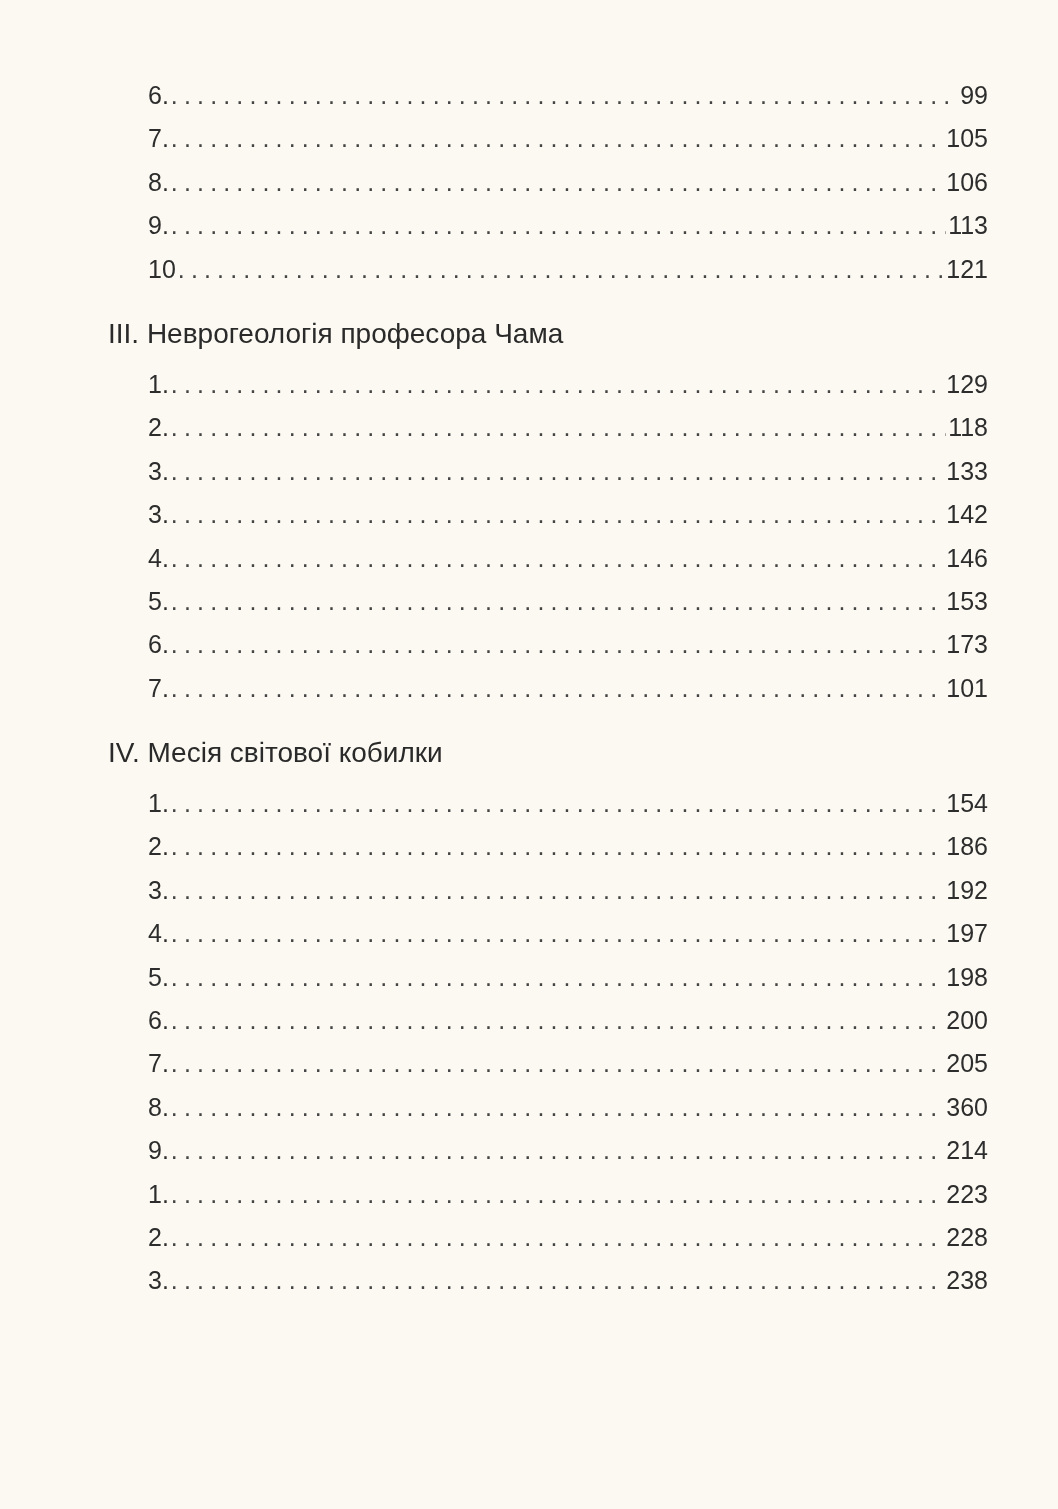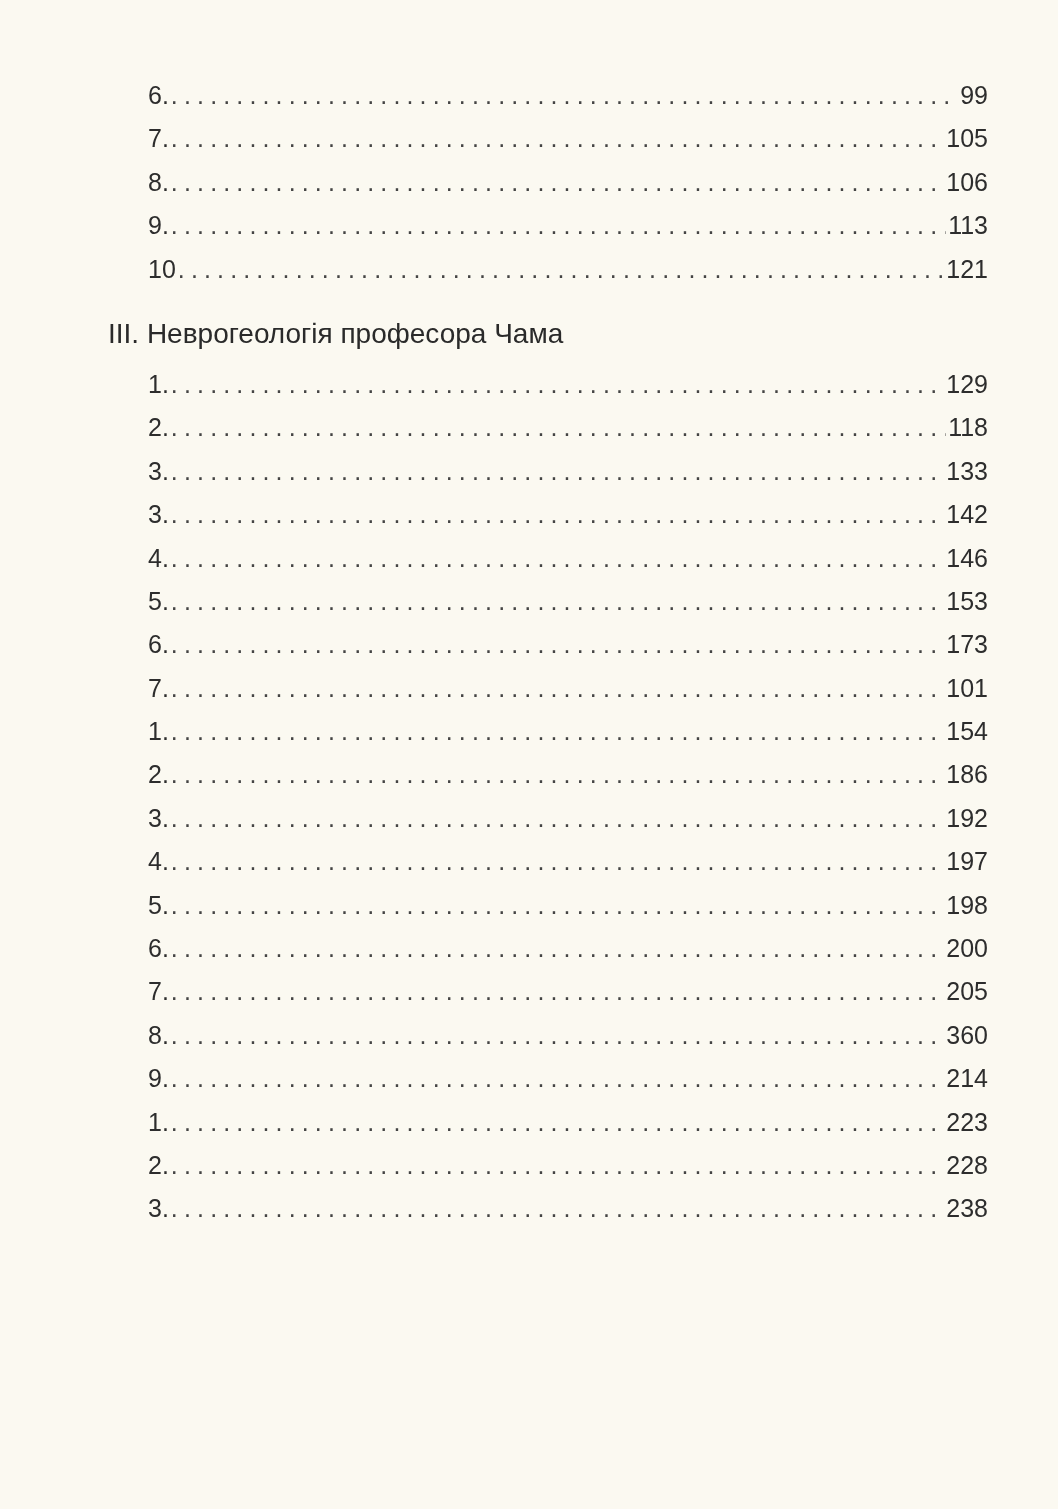--- a/index.html
+++ b/index.html
@@ -104,20 +104,21 @@
         <span class="page-no">173</span>
       </div>
     <div class="entry">
         <span class="num">7.</span>
         <span class="dots"></span>
         <span class="page-no">101</span>
       </div>
   </div>
 
   <div class="section">
+    <div class="part-title">IV. Месія світової кобилки</div>
     <div class="entry">
         <span class="num">1.</span>
         <span class="dots"></span>
         <span class="page-no">154</span>
       </div>
     <div class="entry">
         <span class="num">2.</span>
         <span class="dots"></span>
         <span class="page-no">186</span>
       </div>

